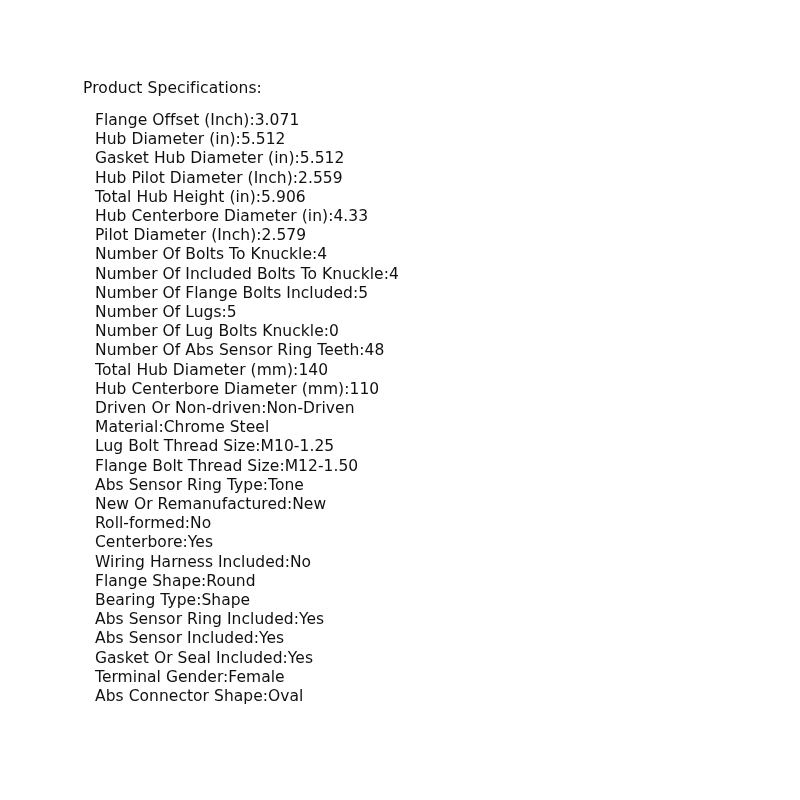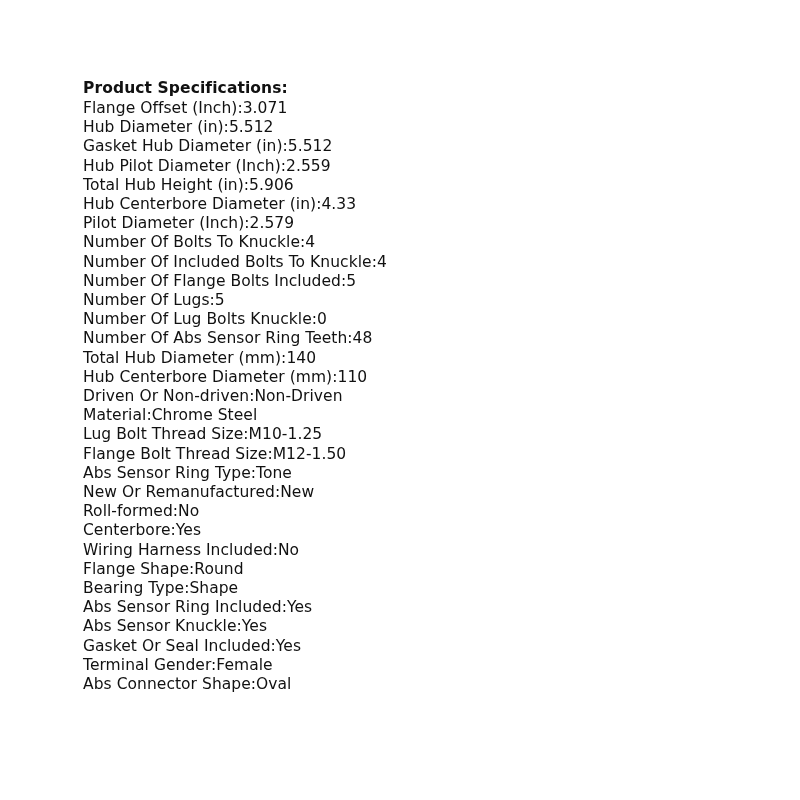--- a/index.html
+++ b/index.html
@@ -21,29 +21,29 @@
     box-sizing: border-box;
   }
   .spec-block {
     position: absolute;
     left: 83px;
     top: 78px;
     width: 660px;
   }
   .spec-title {
     font-size: 15.5px;
-    font-weight: bold;
+    font-weight: normal;
     line-height: 21px;
     margin: 0 0 0 0;
     color: #111111;
     letter-spacing: 0.1px;
   }
   .spec-list {
     list-style: none;
-    margin: 0;
+    margin: 12px;
     padding: 0;
   }
   .spec-row {
     font-size: 15.5px;
     line-height: 19.2px;
     color: #111111;
     white-space: nowrap;
     letter-spacing: 0.05px;
   }
   .spec-label, .spec-value { display: inline; }
@@ -75,19 +75,19 @@
         <li class="spec-row"><span class="spec-label">Lug Bolt Thread Size</span><span class="spec-sep">:</span><span class="spec-value">M10-1.25</span></li>
         <li class="spec-row"><span class="spec-label">Flange Bolt Thread Size</span><span class="spec-sep">:</span><span class="spec-value">M12-1.50</span></li>
         <li class="spec-row"><span class="spec-label">Abs Sensor Ring Type</span><span class="spec-sep">:</span><span class="spec-value">Tone</span></li>
         <li class="spec-row"><span class="spec-label">New Or Remanufactured</span><span class="spec-sep">:</span><span class="spec-value">New</span></li>
         <li class="spec-row"><span class="spec-label">Roll-formed</span><span class="spec-sep">:</span><span class="spec-value">No</span></li>
         <li class="spec-row"><span class="spec-label">Centerbore</span><span class="spec-sep">:</span><span class="spec-value">Yes</span></li>
         <li class="spec-row"><span class="spec-label">Wiring Harness Included</span><span class="spec-sep">:</span><span class="spec-value">No</span></li>
         <li class="spec-row"><span class="spec-label">Flange Shape</span><span class="spec-sep">:</span><span class="spec-value">Round</span></li>
         <li class="spec-row"><span class="spec-label">Bearing Type</span><span class="spec-sep">:</span><span class="spec-value">Shape</span></li>
         <li class="spec-row"><span class="spec-label">Abs Sensor Ring Included</span><span class="spec-sep">:</span><span class="spec-value">Yes</span></li>
-        <li class="spec-row"><span class="spec-label">Abs Sensor Knuckle</span><span class="spec-sep">:</span><span class="spec-value">Yes</span></li>
+        <li class="spec-row"><span class="spec-label">Abs Sensor Included</span><span class="spec-sep">:</span><span class="spec-value">Yes</span></li>
         <li class="spec-row"><span class="spec-label">Gasket Or Seal Included</span><span class="spec-sep">:</span><span class="spec-value">Yes</span></li>
         <li class="spec-row"><span class="spec-label">Terminal Gender</span><span class="spec-sep">:</span><span class="spec-value">Female</span></li>
         <li class="spec-row"><span class="spec-label">Abs Connector Shape</span><span class="spec-sep">:</span><span class="spec-value">Oval</span></li>
       </ul>
   </div>
 </div>
 
 </body></html>

